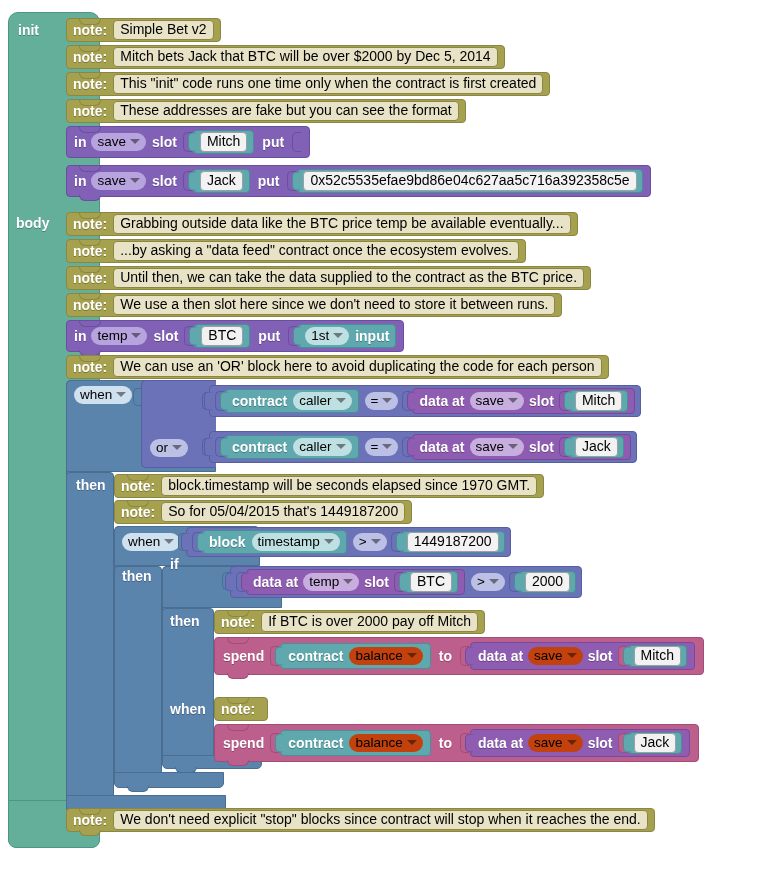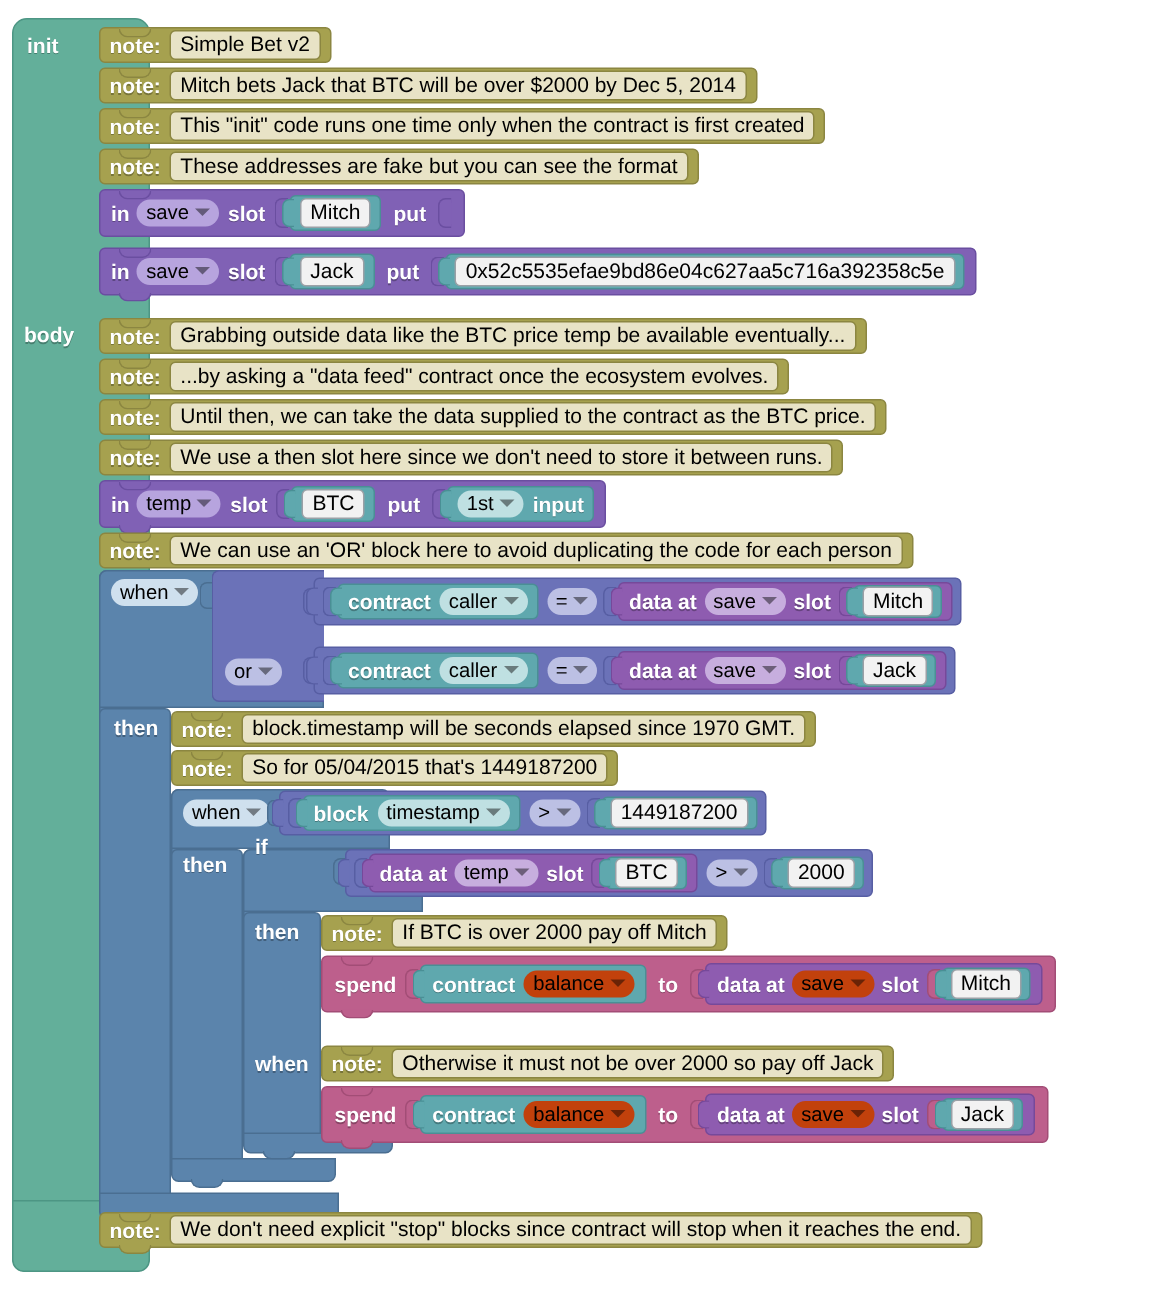--- a/index.html
+++ b/index.html
@@ -414,21 +414,20 @@
       <span class="blk c-val row" style="position:relative;height:22px;padding:0 5px;">
         <span class="tab"></span>
         <span class="fld">Mitch</span>
       </span>
     </span>
   </div>
 
   <div class="blk c-note row" style="left:214px;top:697px;height:24px;padding:0 6px;">
     <span class="notch"></span>
     <span class="lbl" style="margin-right:6px;">note:</span>
-    <span class="fld">Otherwise it must not be over 2000 so pay off Jack</span>
   </div>
 
   <div class="blk c-spend row" style="left:214px;top:724px;height:38px;padding:0 8px;">
     <span class="notch"></span>
     <span class="notch-b"></span>
     <span class="lbl" style="margin-right:6px;">spend</span>
     <span class="socket"></span>
     <span class="blk c-val row" style="position:relative;height:26px;padding:0 7px;">
       <span class="tab"></span>
       <span class="lbl" style="margin-right:6px;">contract</span>

